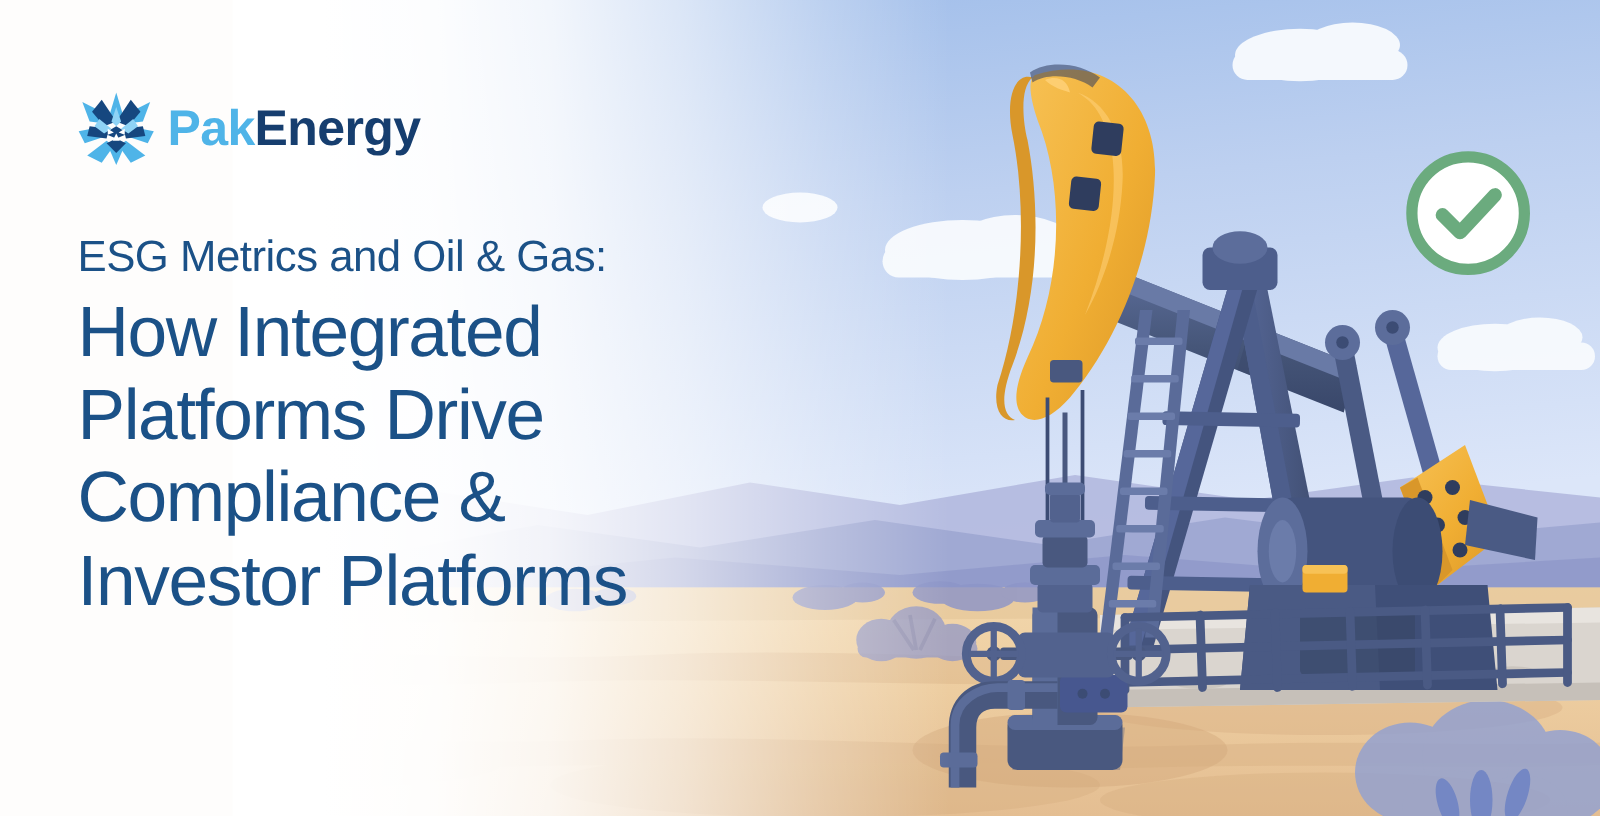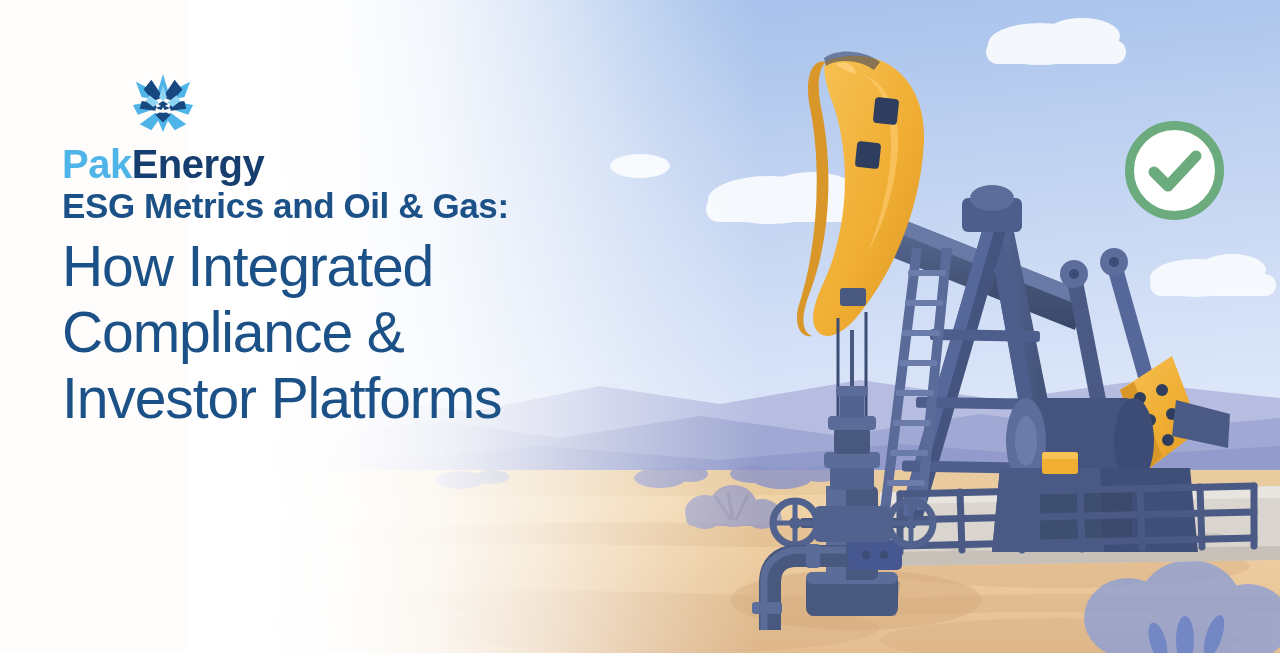--- a/index.html
+++ b/index.html
@@ -32,37 +32,37 @@
   
   .panel-left{
     position:absolute;left:0;top:0;width:186px;height:653px;
     background:#FEFDFC;
     pointer-events:none;
   }
 
   
   .logo{
     position:absolute;left:62px;top:72px;
-    display:flex;align-items:center;gap:10px;flex-direction:column;
+    display:flex;align-items:center;gap:10px;
   }
   .logo-mark{width:62px;height:62px;display:block;}
   .logo-word{
     font-size:40px;font-weight:bold;letter-spacing:-0.5px;
     line-height:1;white-space:nowrap;
     font-family:"Liberation Sans",sans-serif;
   }
   .logo-pak{color:#4FB4E8;}
   .logo-energy{color:#163E6F;}
 
   
   .headline{
     position:absolute;left:62px;top:186px;width:700px;
   }
   .eyebrow{
-    font-size:35px;font-weight:bold;color:#1B5187;
+    font-size:35px;font-weight:normal;color:#1B5187;
     line-height:1.12;margin:0 0 8px 0;letter-spacing:-0.4px;
     white-space:nowrap;
   }
   .title{
     font-size:57px;font-weight:normal;color:#1B5187;
     line-height:1.16;margin:0;letter-spacing:-1.1px;
   }
   .title span{display:block;white-space:nowrap;}
 
   
@@ -377,20 +377,21 @@
     </span>
     <span class="logo-word">
       <span class="logo-pak">Pak</span><span class="logo-energy">Energy</span>
     </span>
   </div>
 
   <div class="headline">
     <p class="eyebrow">ESG Metrics and Oil &amp; Gas:</p>
     <h1 class="title">
       <span>How Integrated</span>
+      <span>Platforms Drive</span>
       <span>Compliance &amp;</span>
       <span>Investor Platforms</span>
     </h1>
   </div>
 
   <div class="check-badge">
     <svg viewBox="0 0 105 105" xmlns="http://www.w3.org/2000/svg">
       <circle cx="52.5" cy="52.5" r="45" fill="#FFFFFF" stroke="#6BAB7E" stroke-width="9"></circle>
       <path d="M32 54 L46 68 L74 38" fill="none" stroke="#6BAB7E" stroke-width="11" stroke-linecap="round" stroke-linejoin="round"></path>
     </svg>

